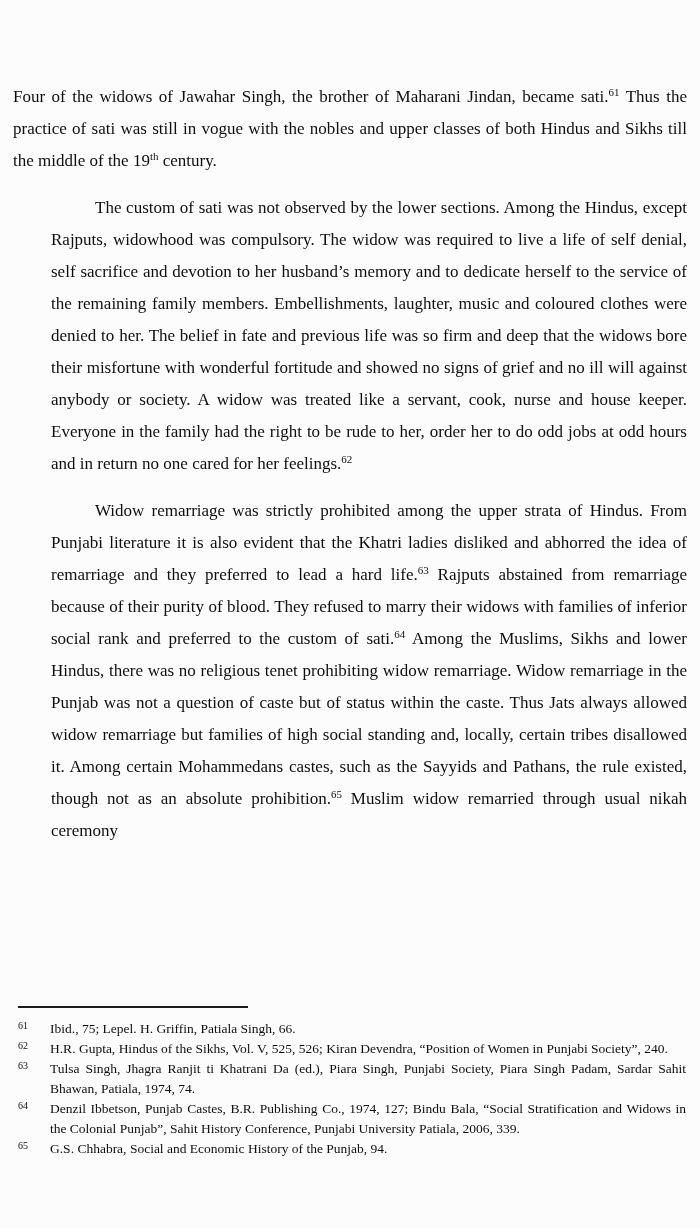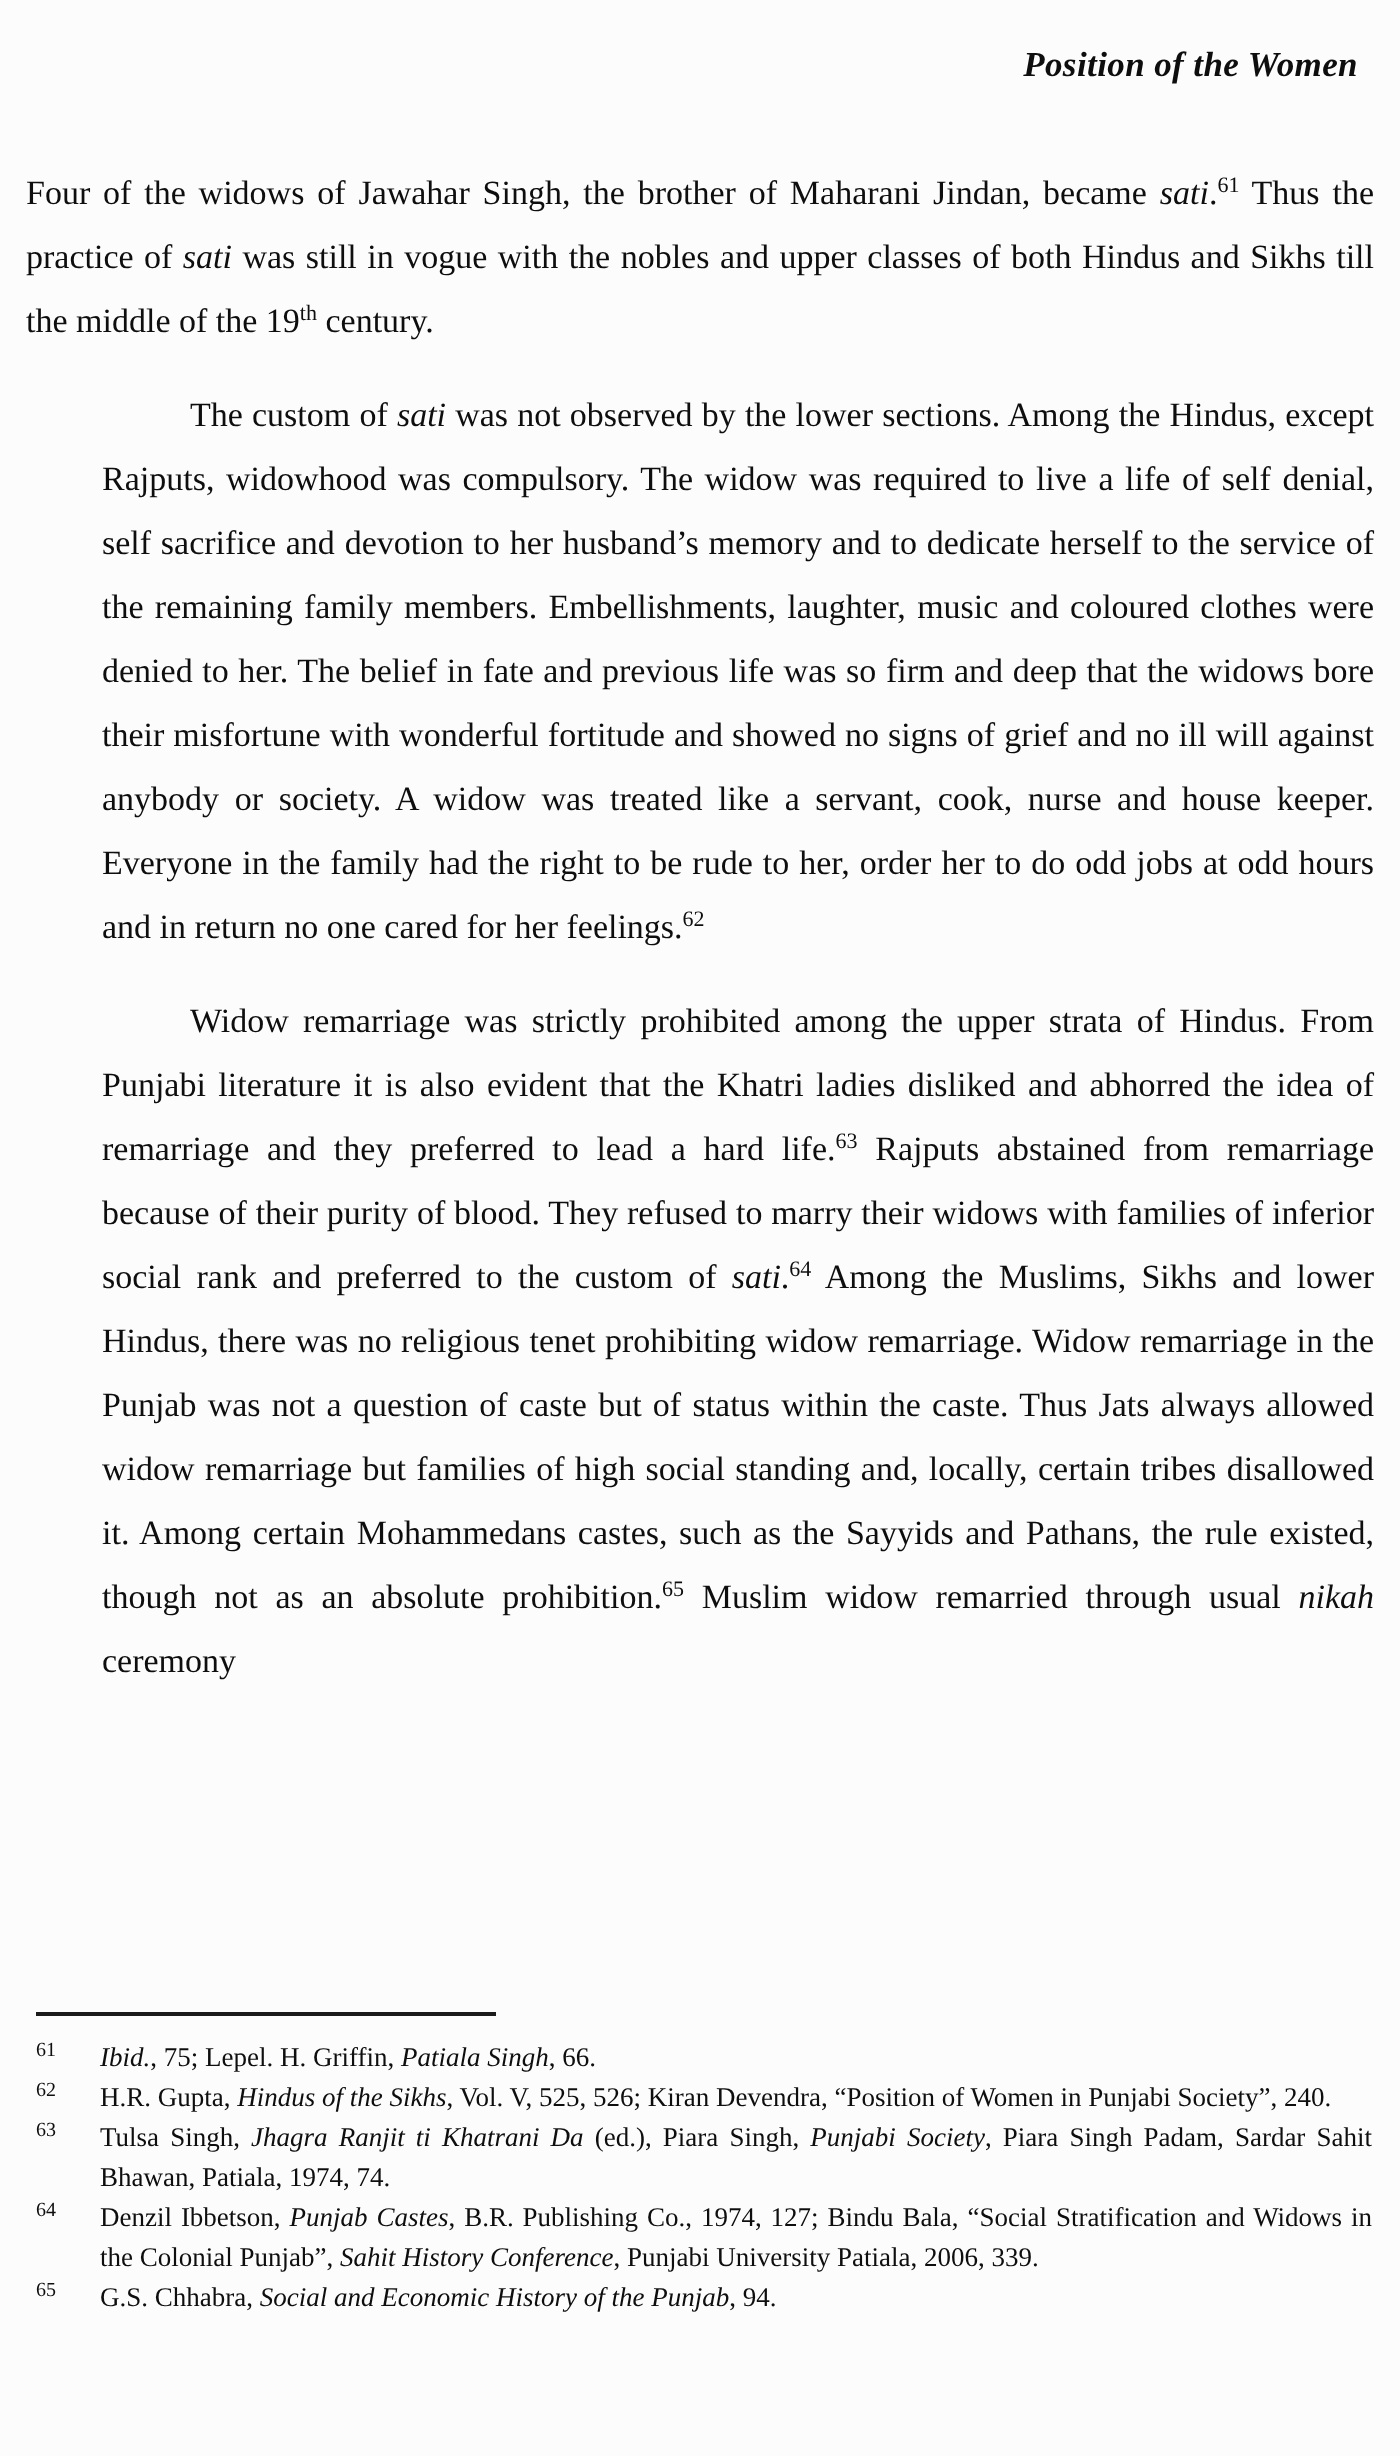--- a/index.html
+++ b/index.html
@@ -30,21 +30,21 @@
     position: absolute;
     top: 81px;
     left: 13px;
     right: 13px;
     font-size: 17px;
     line-height: 32px;
     text-align: justify;
   }
   .para + .para { margin-top: 15px; margin-left: 38px; }
   .para.indent { text-indent: 44px; }
-  .it { font-style: italic; }
+  .it { }
   .body-text sup {
     font-size: 11px;
     line-height: 0;
     vertical-align: baseline;
     position: relative;
     top: -6px;
   }
   .footnote-area {
     position: absolute;
     top: 1006px;
@@ -78,21 +78,20 @@
     right: 0;
     text-align: center;
     font-size: 17.5px;
   }
 </style>
 </head>
 <body>
 
 <div class="page">
 
-  <div class="running-header">Position of the Women</div>
 
   <div class="body-text">
       <div class="para">Four of the widows of Jawahar Singh, the brother of Maharani Jindan, became <span class="it">sati</span>.<sup>61</sup> Thus the practice of <span class="it">sati</span> was still in vogue with the nobles and upper classes of both Hindus and Sikhs till the middle of the 19<sup>th</sup> century.</div>
       <div class="para indent">The custom of <span class="it">sati</span> was not observed by the lower sections. Among the Hindus, except Rajputs, widowhood was compulsory. The widow was required to live a life of self denial, self sacrifice and devotion to her husband’s memory and to dedicate herself to the service of the remaining family members. Embellishments, laughter, music and coloured clothes were denied to her. The belief in fate and previous life was so firm and deep that the widows bore their misfortune with wonderful fortitude and showed no signs of grief and no ill will against anybody or society. A widow was treated like a servant, cook, nurse and house keeper. Everyone in the family had the right to be rude to her, order her to do odd jobs at odd hours and in return no one cared for her feelings.<sup>62</sup></div>
       <div class="para indent">Widow remarriage was strictly prohibited among the upper strata of Hindus. From Punjabi literature it is also evident that the Khatri ladies disliked and abhorred the idea of remarriage and they preferred to lead a hard life.<sup>63</sup> Rajputs abstained from remarriage because of their purity of blood. They refused to marry their widows with families of inferior social rank and preferred to the custom of <span class="it">sati</span>.<sup>64</sup> Among the Muslims, Sikhs and lower Hindus, there was no religious tenet prohibiting widow remarriage. Widow remarriage in the Punjab was not a question of caste but of status within the caste. Thus Jats always allowed widow remarriage but families of high social standing and, locally, certain tribes disallowed it. Among certain Mohammedans castes, such as the Sayyids and Pathans, the rule existed, though not as an absolute prohibition.<sup>65</sup> Muslim widow remarried through usual <span class="it">nikah</span> ceremony</div>
     </div>
 
   <div class="footnote-area">
     <div class="fn-sep"></div>
     <div>

